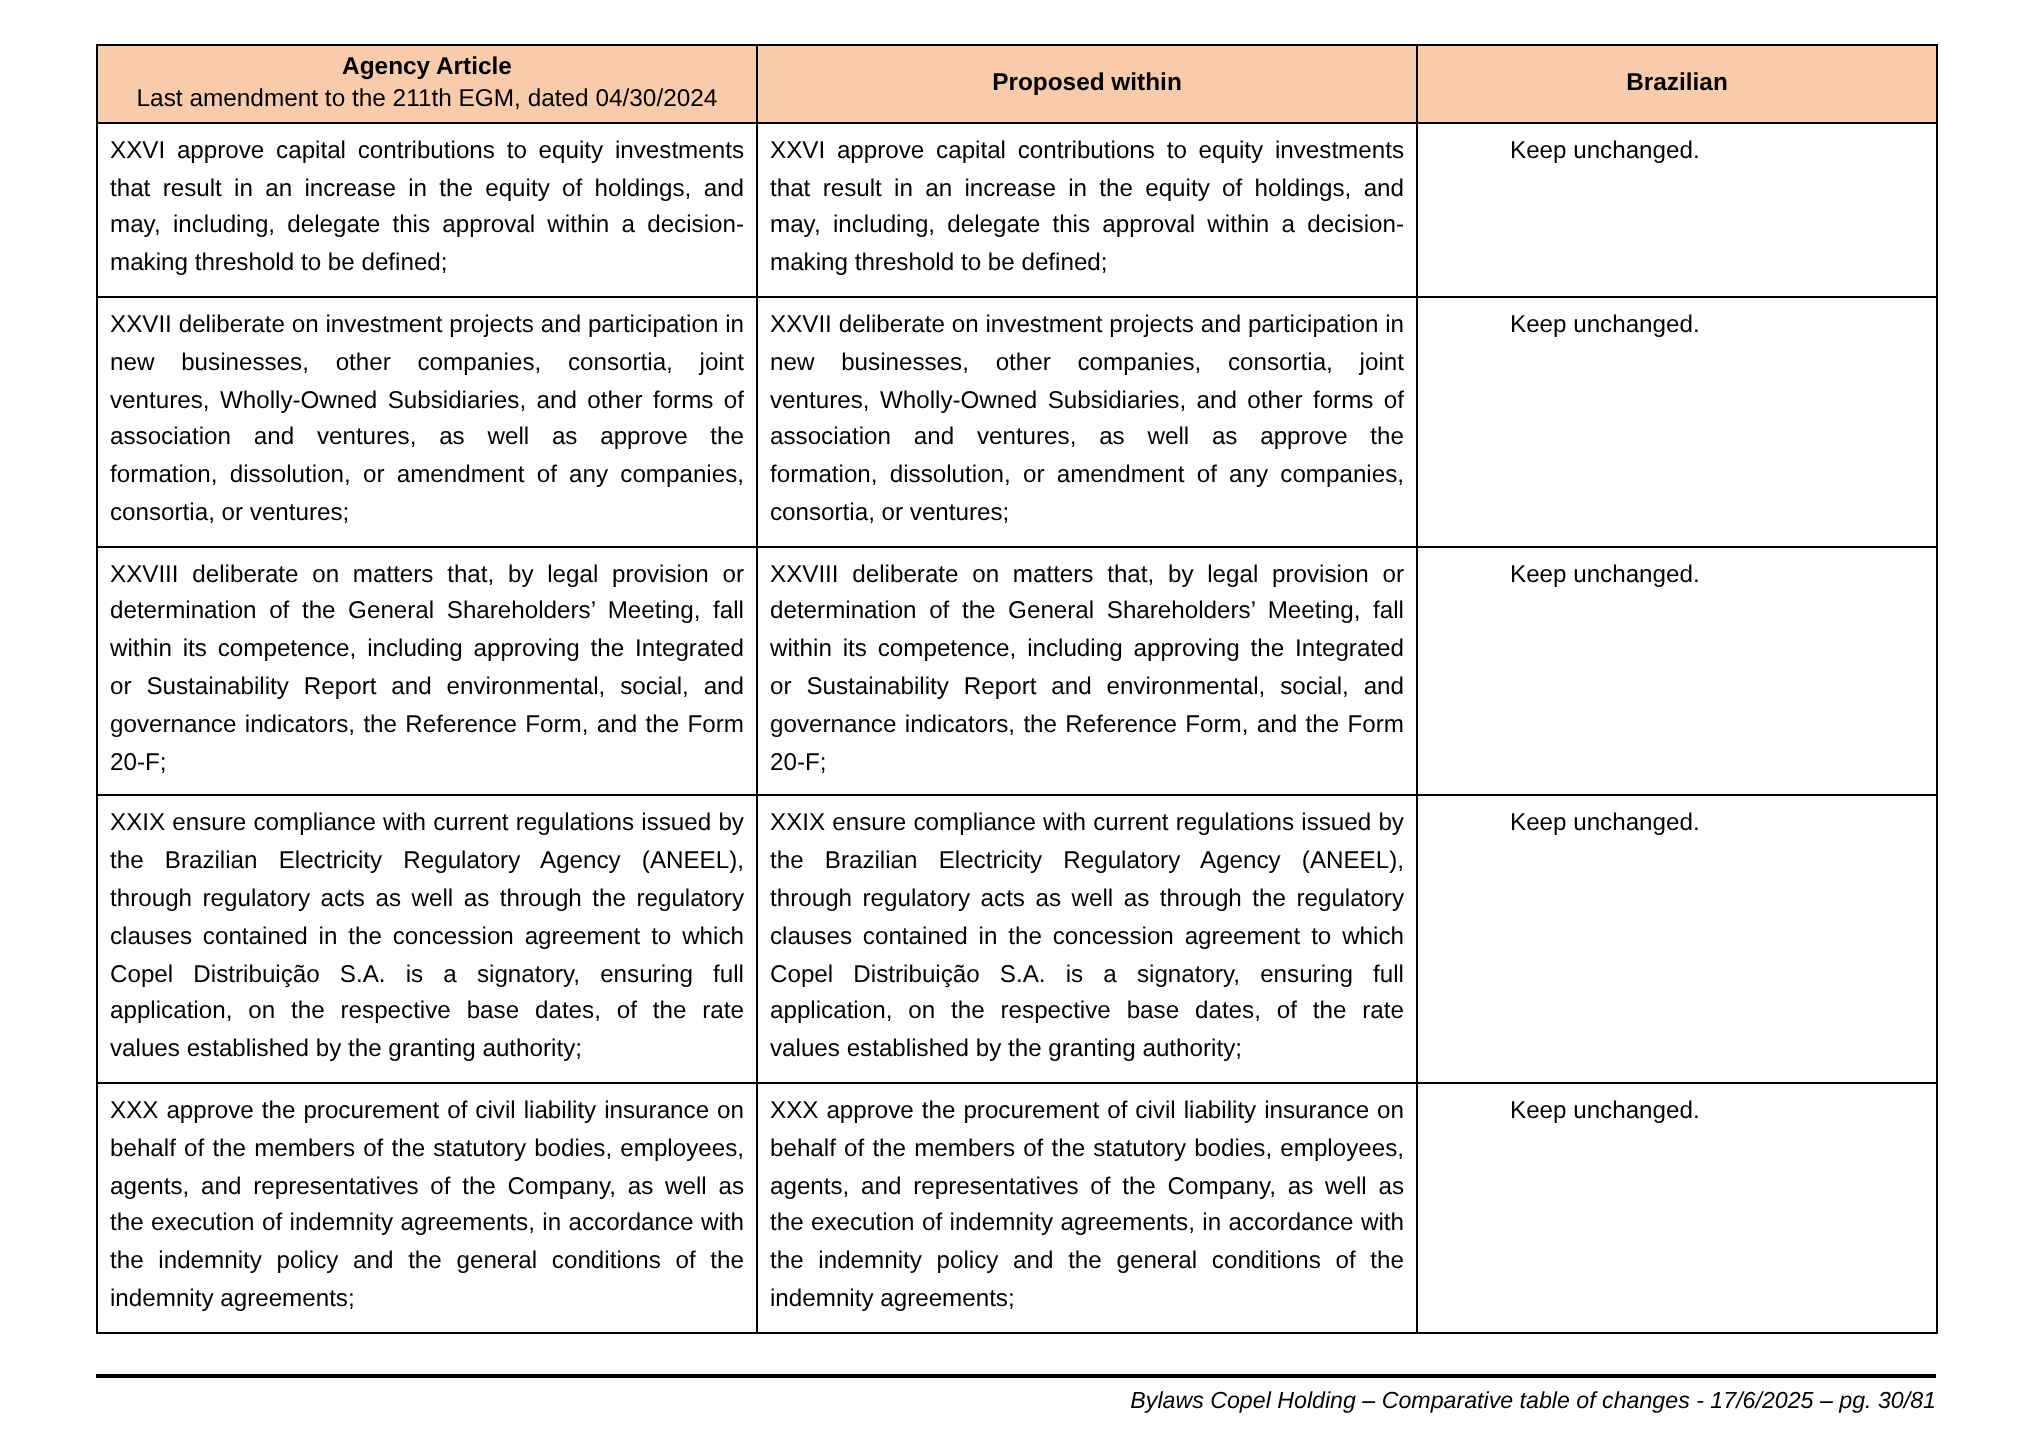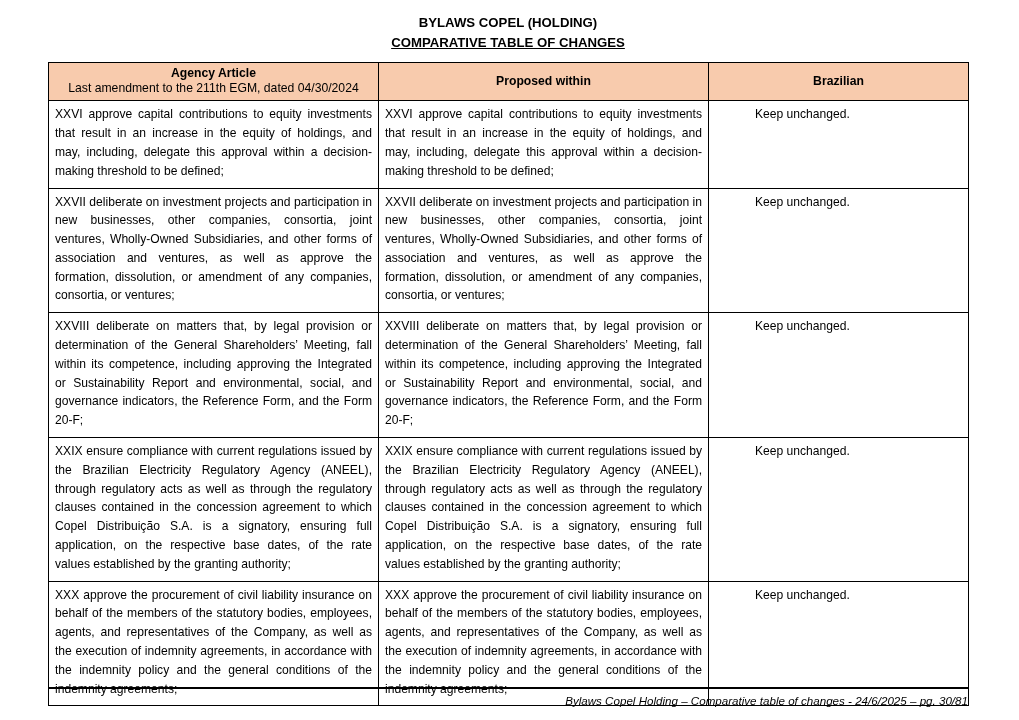--- a/index.html
+++ b/index.html
@@ -57,24 +57,20 @@
     font-style: italic;
     font-size: 11.6px;
     padding-top: 5px;
   }
 </style>
 </head>
 <body>
 
 <div class="page">
 
-  <div class="doc-title">
-    <div>BYLAWS COPEL (HOLDING)</div>
-    <div class="underline">COMPARATIVE TABLE OF CHANGES</div>
-  </div>
 
   <table class="changes-table">
     <colgroup>
       <col style="width:330px">
       <col style="width:330px">
       <col style="width:260px">
     </colgroup>
     <thead>
       <tr>
         <th>
@@ -147,14 +143,14 @@
         <td class="rationale">Keep unchanged.</td>
       </tr>
 
     </tbody>
   </table>
 
 </div>
 
 <div class="footer">
   <div class="footer-rule"></div>
-  <div class="footer-text">Bylaws Copel Holding – Comparative table of changes - 24/6/2025 – pg. 30/81</div>
+  <div class="footer-text">Bylaws Copel Holding – Comparative table of changes - 17/6/2025 – pg. 30/81</div>
 </div>
 
 </body></html>

